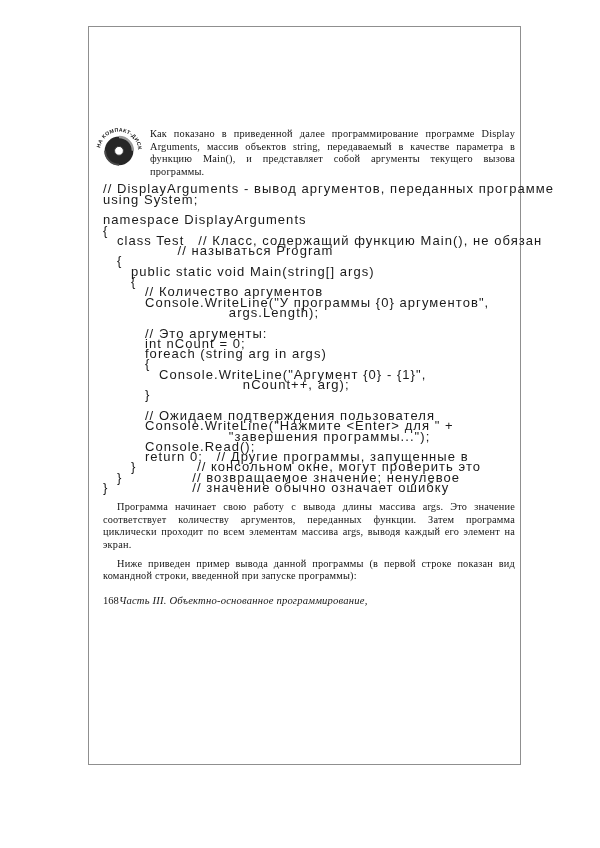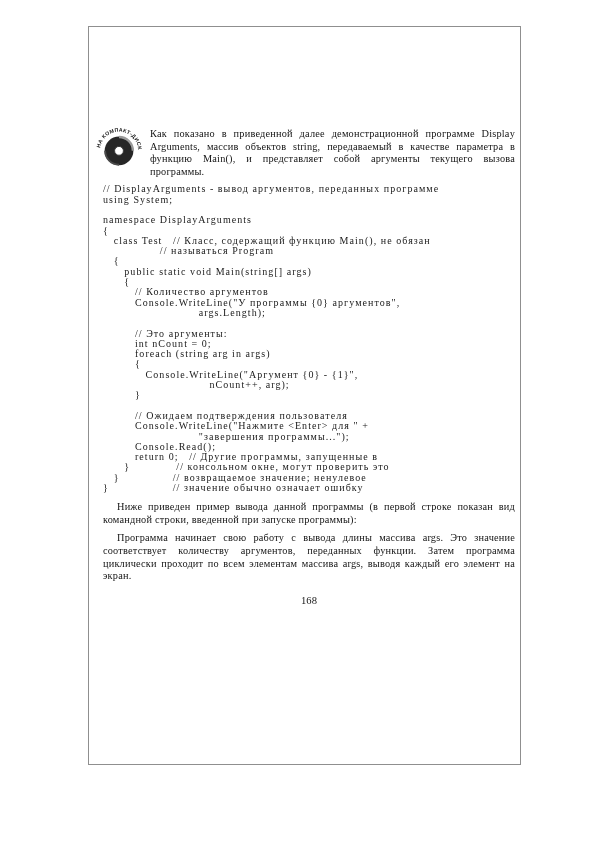--- a/index.html
+++ b/index.html
@@ -23,39 +23,39 @@
   }
   p.body {
     font-size:10.3px;
     line-height:12.6px;
     text-align:justify;
     letter-spacing:0.2px;
     margin-bottom:6px;
   }
   p.indent { text-indent:14px; }
   pre.code {
-    font-family:Liberation Serif, serif;
-    font-size:10px;
+    font-family:Liberation Sans, sans-serif;
+    font-size:13px;
     line-height:10.3px;
     letter-spacing:1.05px;
     white-space:pre;
     color:#1a1a1a;
     margin:4px 0 8px 0;
     clear:both;
   }
   .intro { margin-bottom:2px; }
   .cd {
     float:left;
     width:48px; height:46px;
     margin:-4px 7px 2px -8px;
   }
   .cd svg text { fill:#111; font-family:"Liberation Sans", sans-serif; font-weight:bold; }
   .footer-row {
     display:flex;
-    justify-content:center;
+    justify-content:flex-start;
     align-items:baseline;
     margin-top:12px;
     font-size:10.6px;
   }
   .footer-text { font-style:italic; letter-spacing:0.2px; }
 </style>
 </head>
 <body>
 
 <div class="scan-frame"></div>
@@ -68,21 +68,21 @@
         <path id="cdArc" d="M 4 28 A 20 20 0 1 1 44 28" fill="none"></path>
         <text font-size="5.4" letter-spacing="0.4">
           <textPath href="#cdArc" startOffset="3">НА КОМПАКТ-ДИСКЕ</textPath>
         </text>
         <circle cx="24" cy="28" r="15" fill="#262626"></circle>
         <path d="M 24 13.5 A 14.5 14.5 0 0 1 38.5 28" stroke="#9a9a9a" stroke-width="2.5" fill="none"></path>
         <path d="M 24 42.5 A 14.5 14.5 0 0 1 9.5 28" stroke="#4a4a4a" stroke-width="2" fill="none"></path>
         <circle cx="24" cy="28" r="4.6" fill="#ffffff" stroke="#3a3a3a" stroke-width="1"></circle>
       </svg>
     </span>
-    <p class="body">Как показано в приведенной далее демонстрационной программе Display Arguments, массив объектов string, передаваемый в качестве параметра в функцию Main(), и представляет собой аргументы текущего вызова программы.</p>
+    <p class="body">Как показано в приведенной далее программирование программе Display Arguments, массив объектов string, передаваемый в качестве параметра в функцию Main(), и представляет собой аргументы текущего вызова программы.</p>
   </div>
 
   <pre class="code">// DisplayArguments - вывод аргументов, переданных программе
 using System;
 
 namespace DisplayArguments
 {
    class Test   // Класс, содержащий функцию Main(), не обязан
                 // называться Program
    {
@@ -103,24 +103,25 @@
          // Ожидаем подтверждения пользователя
          Console.WriteLine("Нажмите &lt;Enter&gt; для " +
                            "завершения программы...");
          Console.Read();
          return 0;   // Другие программы, запущенные в
       }             // консольном окне, могут проверить это
    }               // возвращаемое значение; ненулевое
 }                  // значение обычно означает ошибку</pre>
 
 
+  <p class="body indent">Программа начинает свою работу с вывода длины массива args. Это значение соответствует количеству аргументов, переданных функции. Затем программа циклически проходит по всем элементам массива args, выводя каждый его элемент на экран.</p>
+
   <p class="body indent">Ниже приведен пример вывода данной программы (в первой строке показан вид командной строки, введенной при запуске программы):</p>
-
-  <p class="body indent">Программа начинает свою работу с вывода длины массива args. Это значение соответствует количеству аргументов, переданных функции. Затем программа циклически проходит по всем элементам массива args, выводя каждый его элемент на экран.</p>
 
 
 
 
   <div class="footer-row">
     <span class="footer-page">168</span>
+    <span class="footer-text">Часть III. Объектно-основанное программирование,</span>
   </div>
 
 </div>
 
 </body></html>

